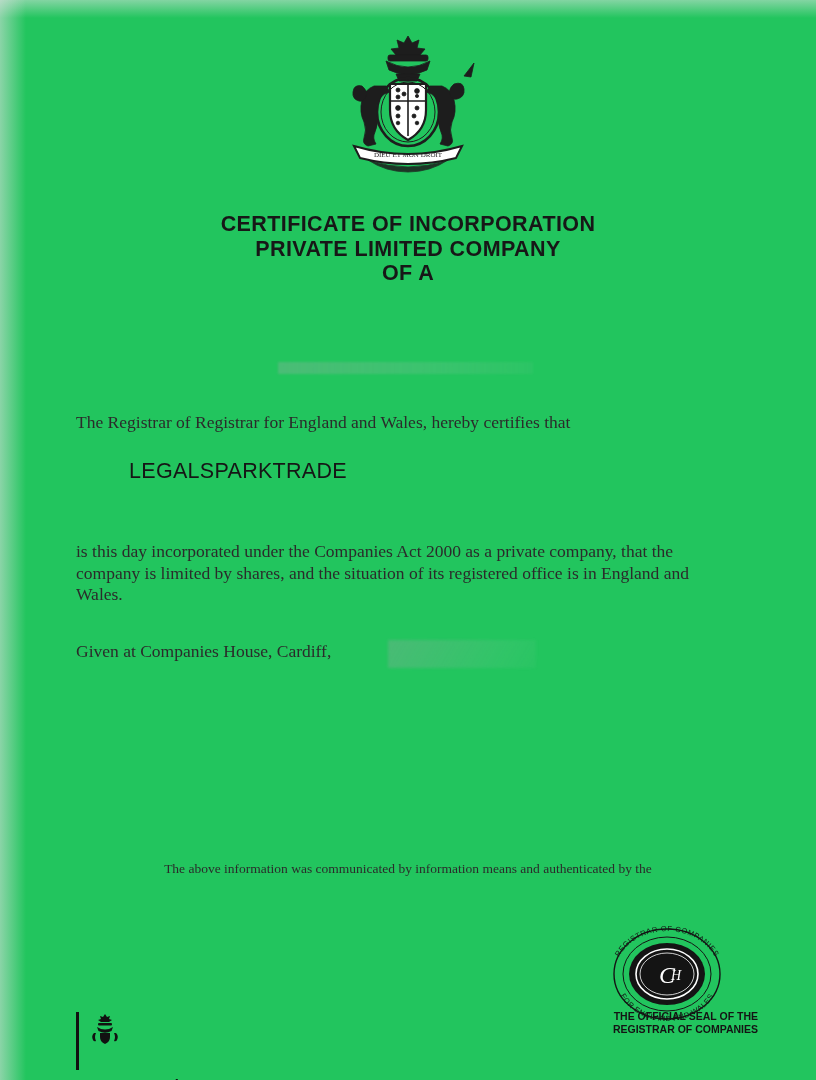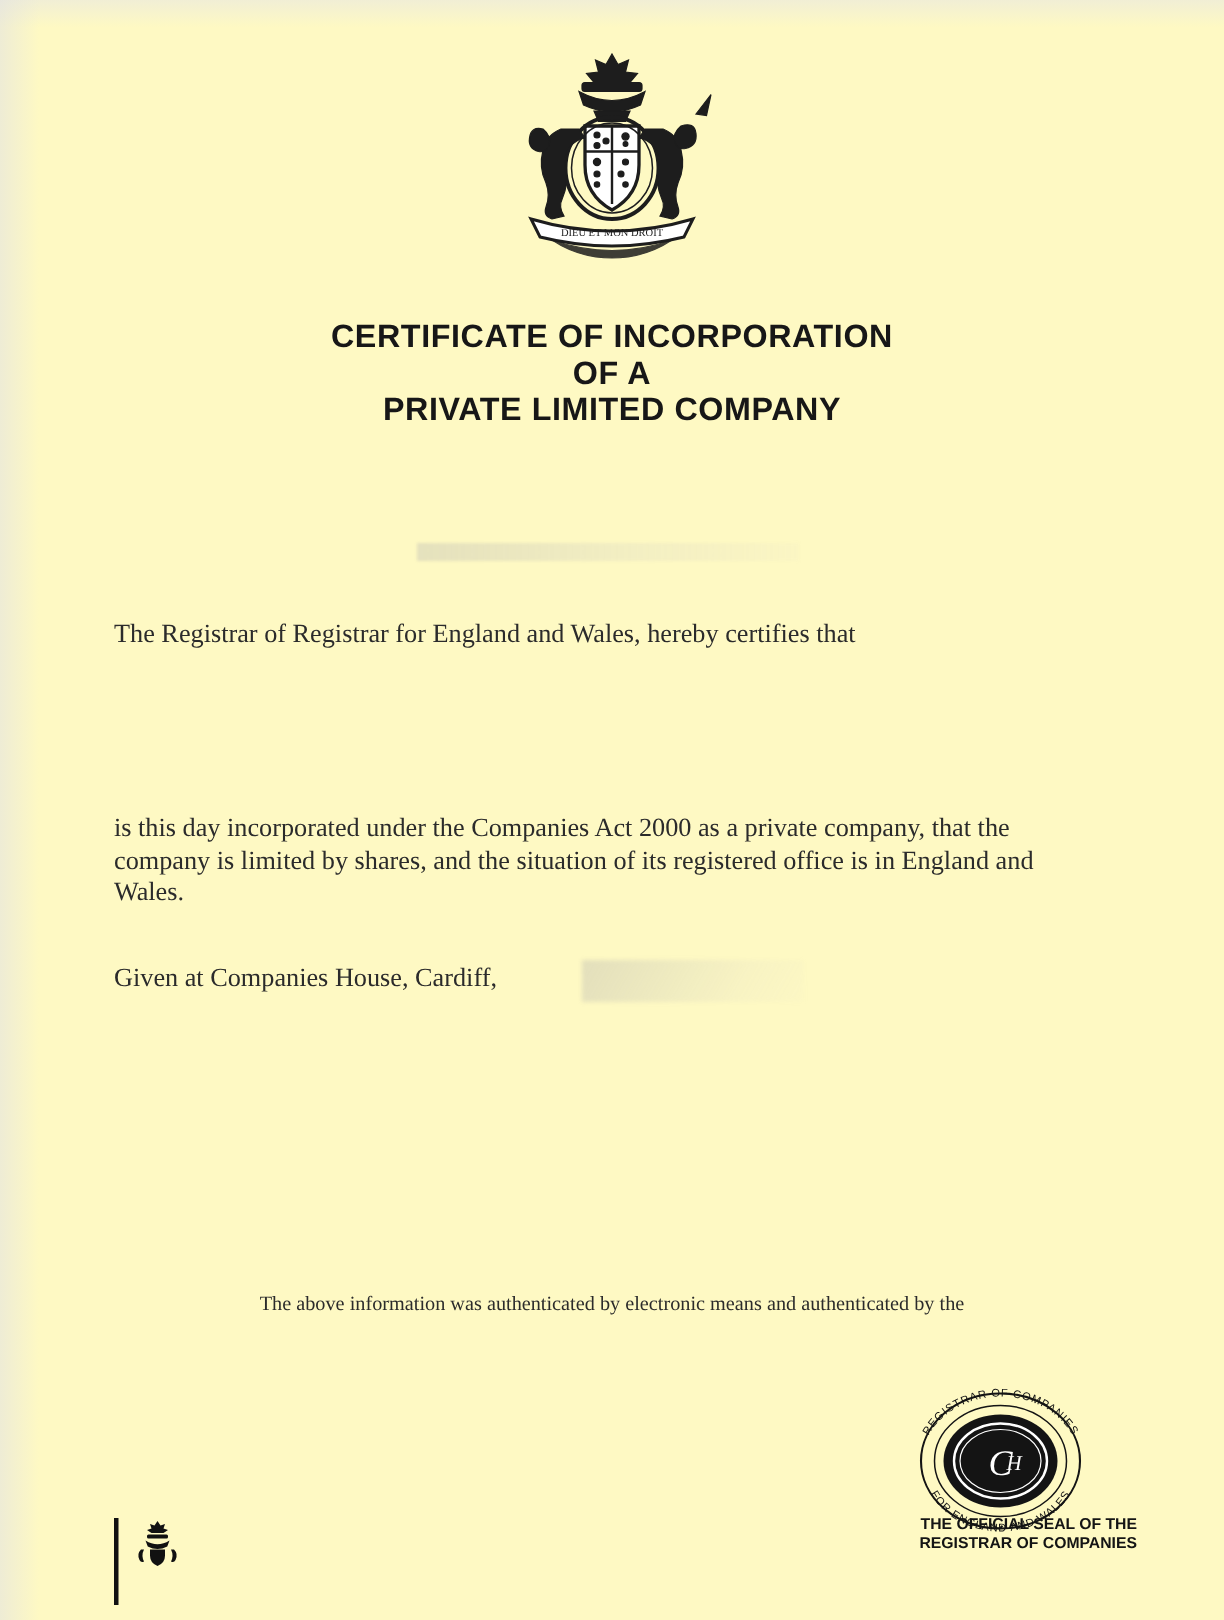--- a/index.html
+++ b/index.html
@@ -12,21 +12,21 @@
     height: 1080px;
     position: relative;
     font-family: "Liberation Serif", serif;
     color: #1a1a1a;
     overflow: hidden;
   }
 
   .page {
     position: absolute;
     inset: 0;
-    background: #fef9c3;
+    background: #22c55e;
     text-decoration: underline;
   }
 
   
   .crest {
     position: absolute;
     left: 50%;
     transform: translateX(-50%);
     top: 28px;
     width: 180px;
@@ -229,36 +229,37 @@
 
         <path d="M50 132 q40 14 80 0 q-18 12 -40 12 q-22 0 -40 -12z" fill="#1d1d1d" opacity="0.85"></path>
       </g>
       <text x="90" y="129" font-family="Liberation Serif, serif" font-size="7" text-anchor="middle" fill="#1d1d1d">DIEU ET MON DROIT</text>
       <text x="90" y="90" font-family="Liberation Serif, serif" font-size="5.4" text-anchor="middle" fill="#1d1d1d" opacity="0">HONI SOIT</text>
     </svg>
   </div>
 
   <div class="title-block">
     <div>CERTIFICATE OF INCORPORATION</div>
+    <div>PRIVATE LIMITED COMPANY</div>
     <div>OF A</div>
-    <div>PRIVATE LIMITED COMPANY</div>
   </div>
 
   <div class="ghost-line"></div>
 
   <div class="registrar-line">The Registrar of Registrar for England and Wales, hereby certifies that</div>
 
+  <div class="company-name">LEGALSPARKTRADE</div>
 
   <div class="incorporation-text">is this day incorporated under the Companies Act 2000 as a private company, that the company is limited by shares, and the situation of its registered office is in England and Wales.</div>
 
   <div class="given-line">Given at Companies House, Cardiff,</div>
   <div class="ghost-line-2"></div>
 
   <div class="auth-note">
-    <div>The above information was authenticated by electronic means and authenticated by the</div>
+    <div>The above information was communicated by information means and authenticated by the</div>
   </div>
 
   <div class="seal">
     <svg viewBox="0 0 134 104" xmlns="http://www.w3.org/2000/svg">
       <defs>
         <path id="ringTop" d="M 14,54 A 53,45 0 0 1 120,54"></path>
         <path id="ringBottom" d="M 16,56 A 51,43 0 0 0 118,56"></path>
       </defs>
       <ellipse cx="67" cy="52" rx="53" ry="45" fill="none" stroke="#141414" stroke-width="1.4"></ellipse>
       <ellipse cx="67" cy="52" rx="44" ry="37" fill="none" stroke="#141414" stroke-width="1"></ellipse>

